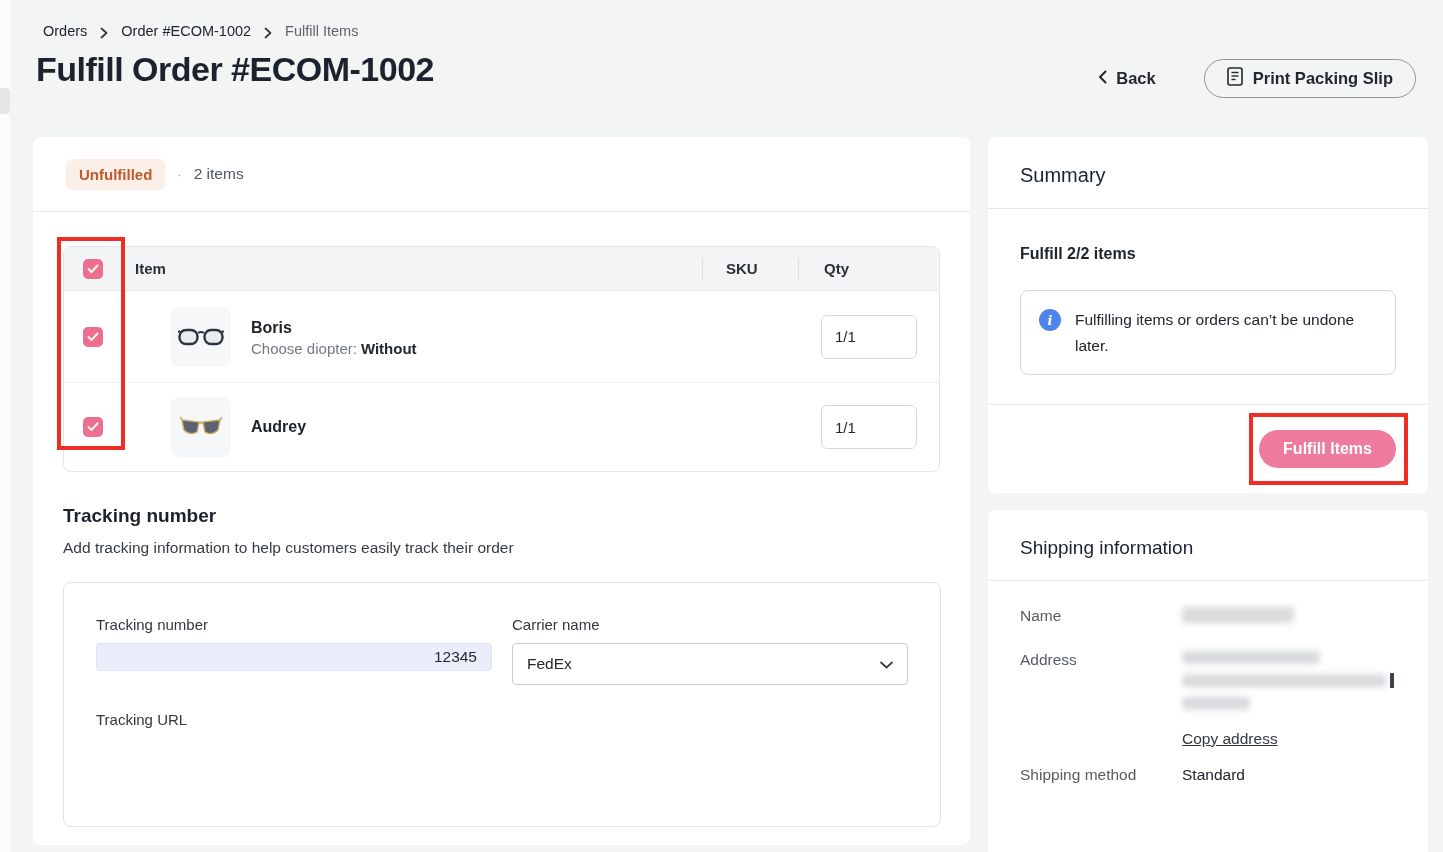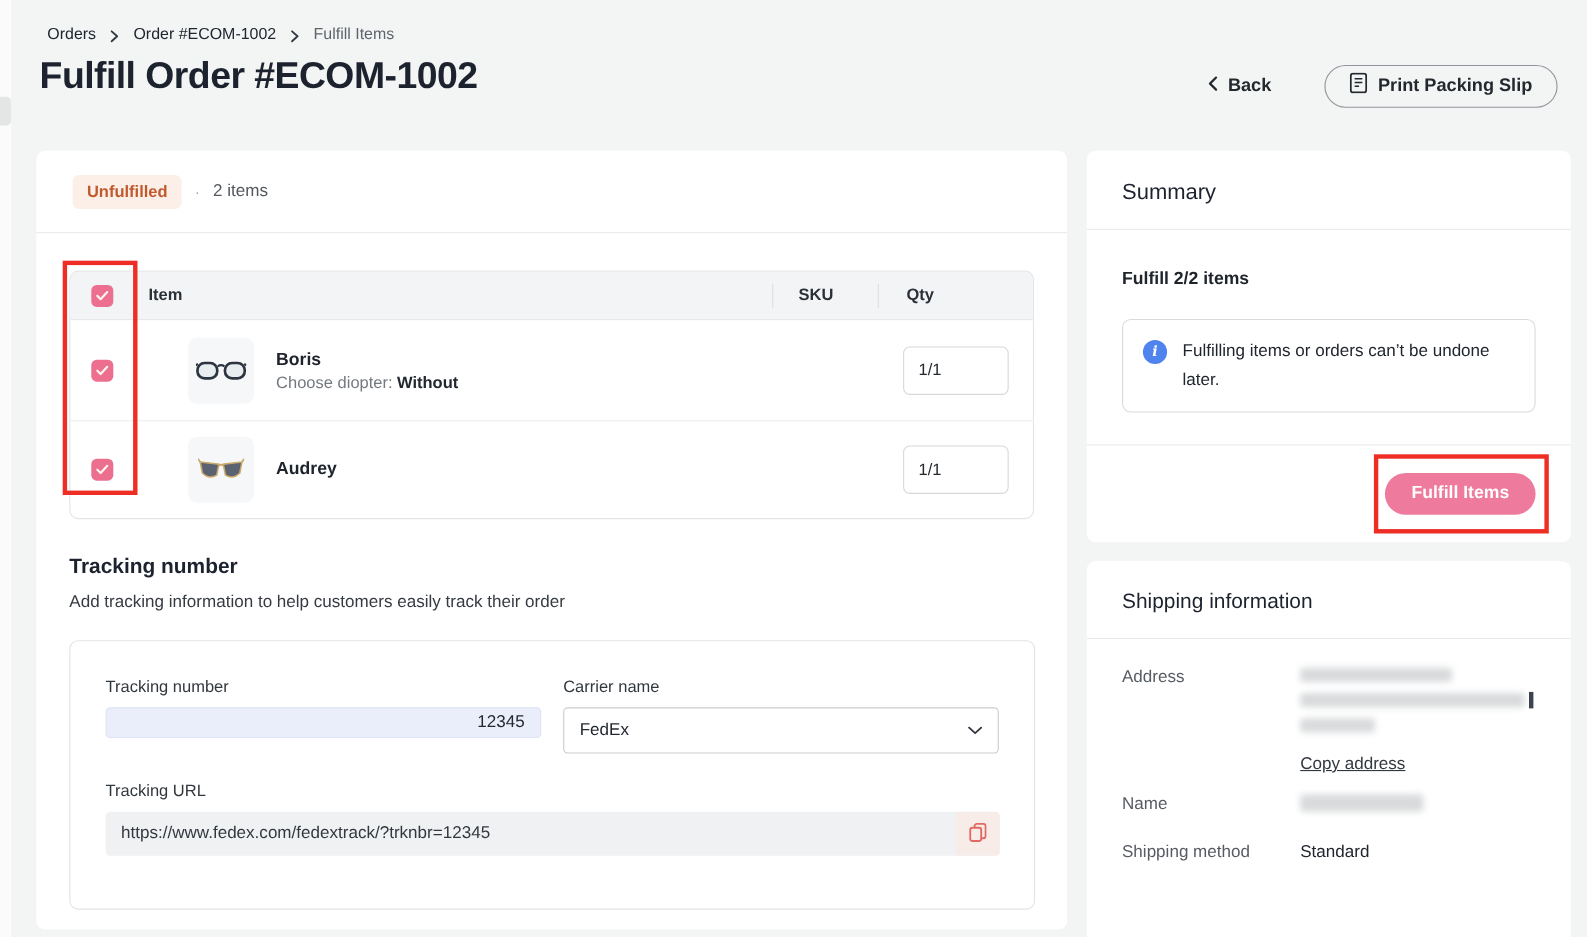--- a/index.html
+++ b/index.html
@@ -235,29 +235,20 @@
           <div class="select-box">
             <span>FedEx</span>
             <span><svg width="13" height="8" viewBox="0 0 13 8">
                   <path d="M1 1.5l5.5 5 5.5-5" stroke="#33383f" stroke-width="1.7" fill="none" stroke-linecap="round" stroke-linejoin="round"></path>
                 </svg></span>
           </div>
         </div>
       </div>
       <div class="url-row">
         <label class="field-label">Tracking URL</label>
-        <div class="url-field">
-          <input class="url-input" type="text" readonly="" value="https://www.fedex.com/fedextrack/?trknbr=12345" style="">
-          <button class="copy-btn">
-            <span><svg width="16" height="18" viewBox="0 0 16 18">
-                  <rect x="1" y="4.5" width="10" height="12" rx="2" fill="none" stroke="#e06a62" stroke-width="1.7"></rect>
-                  <path d="M5 4.5V3a2 2 0 0 1 2-2h6a2 2 0 0 1 2 2v9a2 2 0 0 1-2 2h-1.5" fill="none" stroke="#e06a62" stroke-width="1.7"></path>
-                </svg></span>
-          </button>
-        </div>
       </div>
     </div>
   </div>
 </section>
 
 <section class="panel summary-card">
   <div class="card-head">Summary</div>
   <div class="card-divider"></div>
   <div class="fulfill-count">Fulfill 2/2 items</div>
   <div class="info-box">
@@ -267,43 +258,43 @@
   <div class="summary-footer-divider"></div>
   <div class="summary-footer">
     <button class="fulfill-btn">Fulfill Items</button>
   </div>
 </section>
 
 <section class="panel shipping-card">
   <div class="card-head" style="font-size:19px;">Shipping information</div>
   <div class="card-divider"></div>
   <div class="ship-rows">
+    <div class="ship-row">
+      <div class="ship-label">Name</div>
+      <div class="ship-value">
+          <div class="blur-block" style="width:112px;height:16px;"></div>
+        </div>
+    </div>
     <div class="ship-row" style="margin-bottom:18px;">
       <div class="ship-label">Address</div>
       <div class="ship-value">
         <div class="addr-line">
             <div class="blur-block" style="width:138px;height:13px;"></div>
           </div>
         <div class="addr-line">
             <div class="blur-block" style="width:204px;height:13px;"></div>
             <div class="addr-artifact"></div>
           </div>
         <div class="addr-line">
             <div class="blur-block" style="width:68px;height:13px;"></div>
           </div>
         <a class="copy-address">Copy address</a>
       </div>
     </div>
     <div class="ship-row">
-      <div class="ship-label">Name</div>
-      <div class="ship-value">
-          <div class="blur-block" style="width:112px;height:16px;"></div>
-        </div>
-    </div>
-    <div class="ship-row">
       <div class="ship-label">Shipping method</div>
       <div class="ship-value">Standard</div>
     </div>
   </div>
 </section>
 
 <div class="annotation annot-checkboxes"></div>
 <div class="annotation annot-button"></div>
 
 </body></html>

